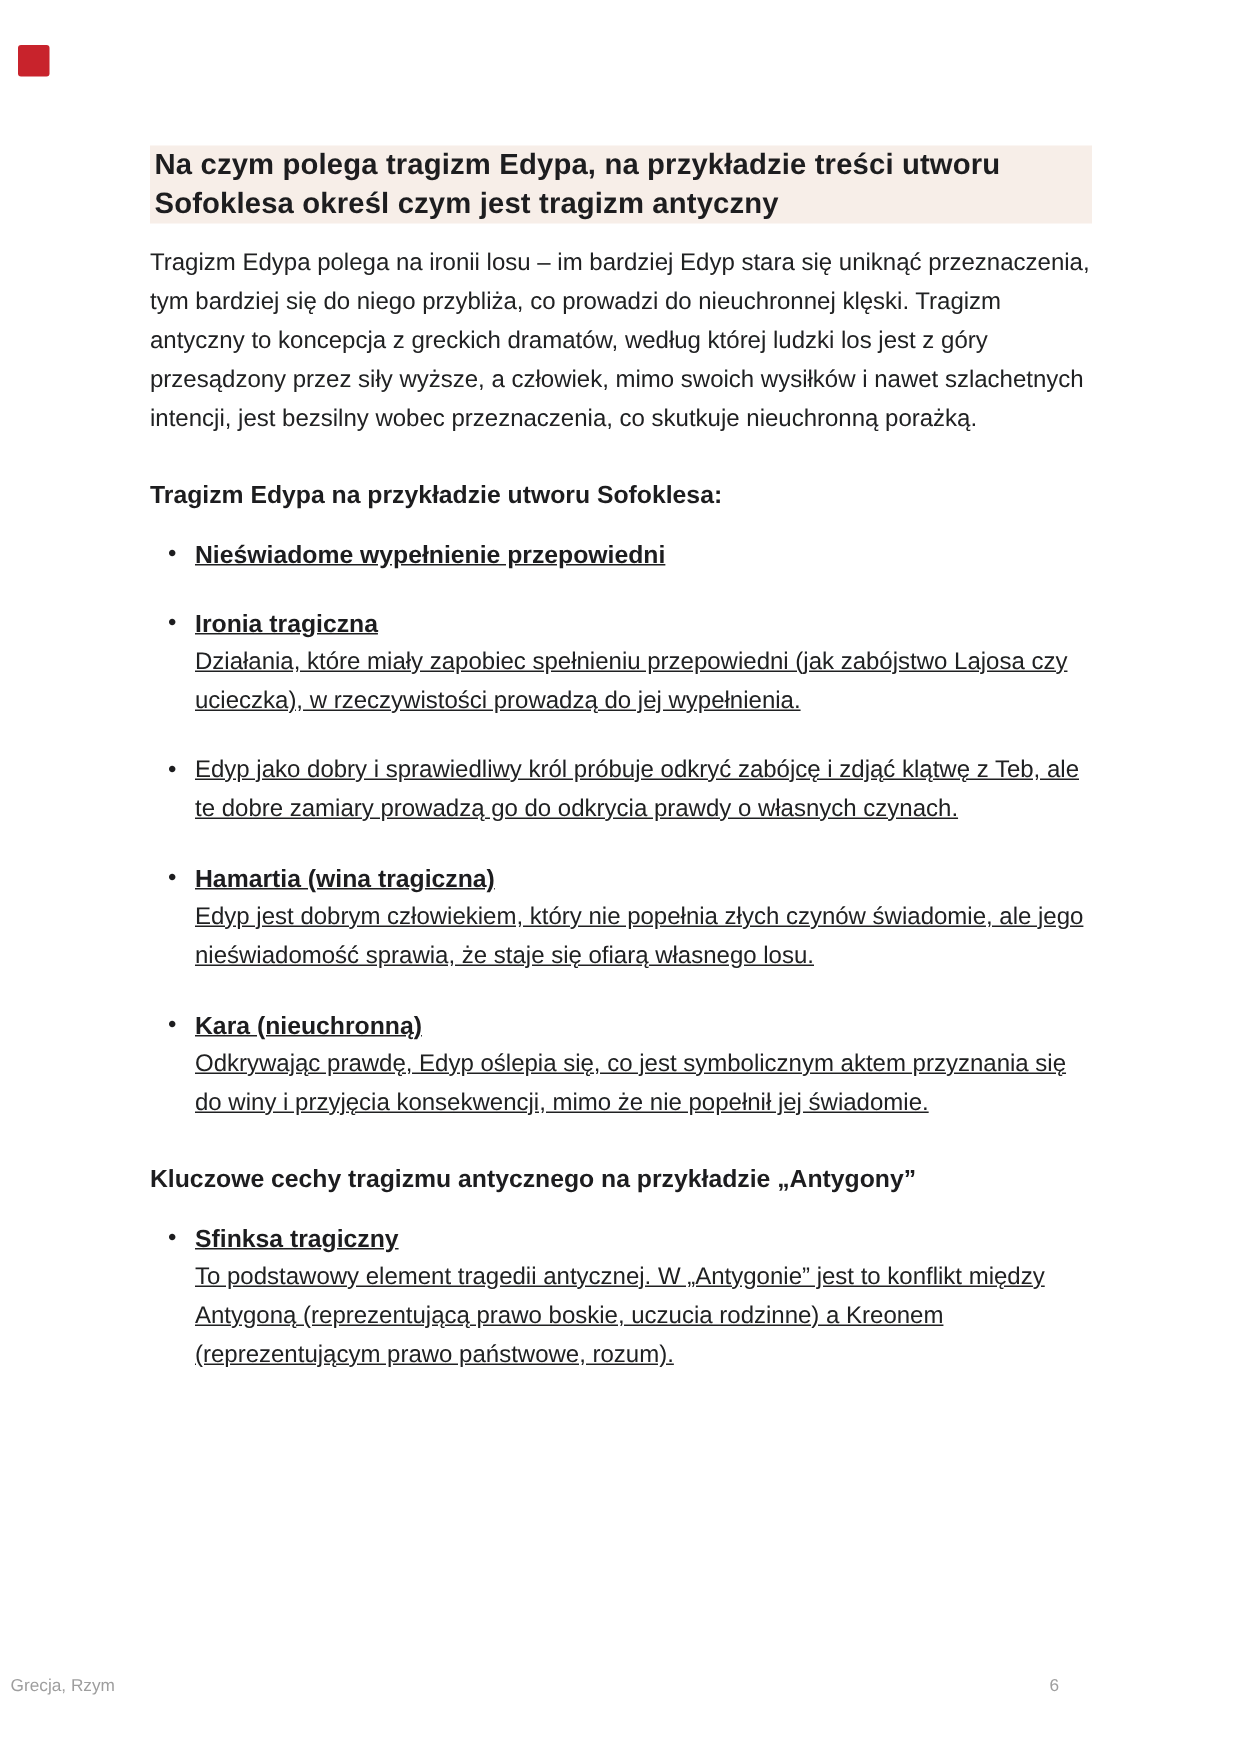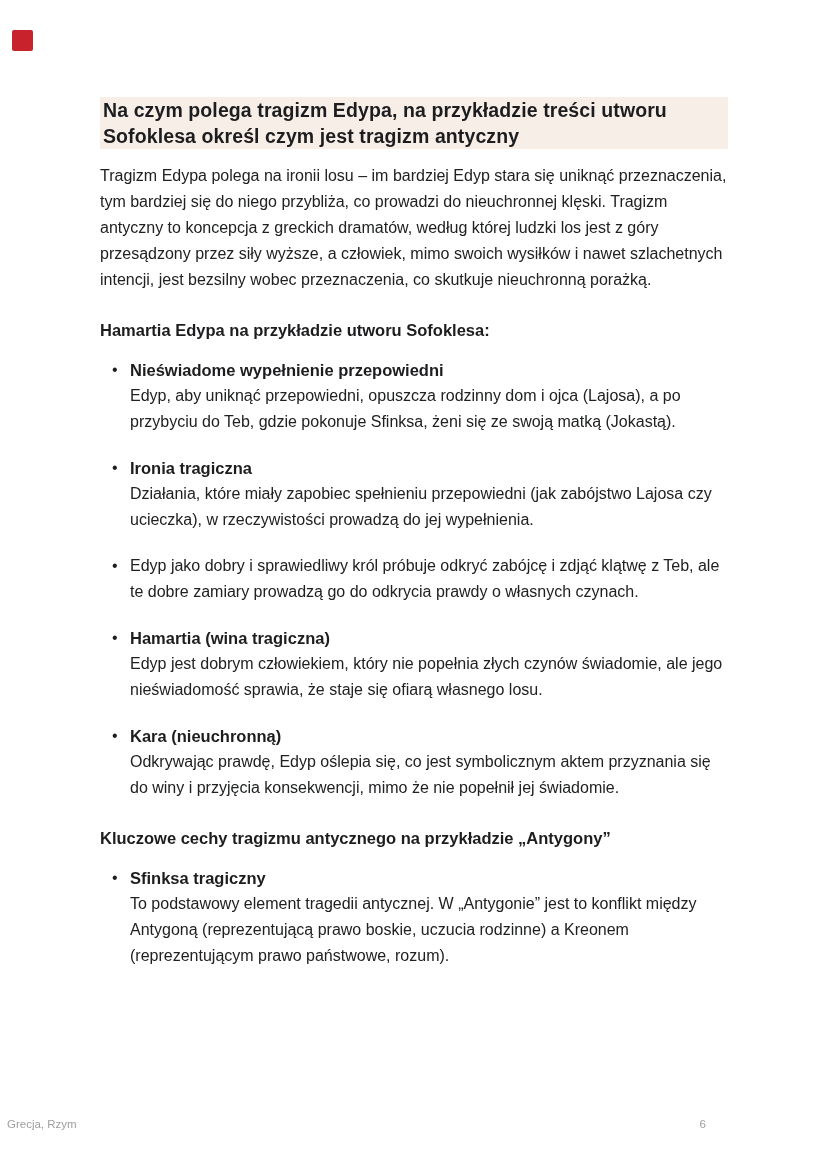--- a/index.html
+++ b/index.html
@@ -66,20 +66,21 @@
   }
   .bullet {
     flex: 0 0 18px;
     width: 18px;
     font-size: 16px;
     line-height: 26px;
     color: #1d1d1f;
   }
   .item-text {
     flex: 1 1 auto;
+    text-decoration: underline;
   }
   .item-title {
     font-size: 16.5px;
     font-weight: 700;
     line-height: 26px;
     color: #1d1d1f;
   }
   .item-body {
     font-size: 16px;
     line-height: 26px;
@@ -100,28 +101,27 @@
 <div class="page">
 
   <div class="brand-logo"></div>
 
   <div class="content">
 
     <h1 class="doc-title">Na czym polega tragizm Edypa, na przykładzie treści utworu Sofoklesa określ czym jest tragizm antyczny</h1>
 
     <p class="intro">Tragizm Edypa polega na ironii losu – im bardziej Edyp stara się uniknąć przeznaczenia, tym bardziej się do niego przybliża, co prowadzi do nieuchronnej klęski. Tragizm antyczny to koncepcja z greckich dramatów, według której ludzki los jest z góry przesądzony przez siły wyższe, a człowiek, mimo swoich wysiłków i nawet szlachetnych intencji, jest bezsilny wobec przeznaczenia, co skutkuje nieuchronną porażką.</p>
 
-    <h2 class="section-heading">Hamartia Edypa na przykładzie utworu Sofoklesa:</h2>
+    <h2 class="section-heading">Tragizm Edypa na przykładzie utworu Sofoklesa:</h2>
 
     <ul class="bullet-list">
       <li>
         <span class="bullet">•</span>
         <div class="item-text">
           <div class="item-title">Nieświadome wypełnienie przepowiedni</div>
-          <div class="item-body">Edyp, aby uniknąć przepowiedni, opuszcza rodzinny dom i ojca (Lajosa), a po przybyciu do Teb, gdzie pokonuje Sfinksa, żeni się ze swoją matką (Jokastą).</div>
         </div>
       </li>
       <li>
         <span class="bullet">•</span>
         <div class="item-text">
           <div class="item-title">Ironia tragiczna</div>
           <div class="item-body">Działania, które miały zapobiec spełnieniu przepowiedni (jak zabójstwo Lajosa czy ucieczka), w rzeczywistości prowadzą do jej wypełnienia.</div>
         </div>
       </li>
       <li>

